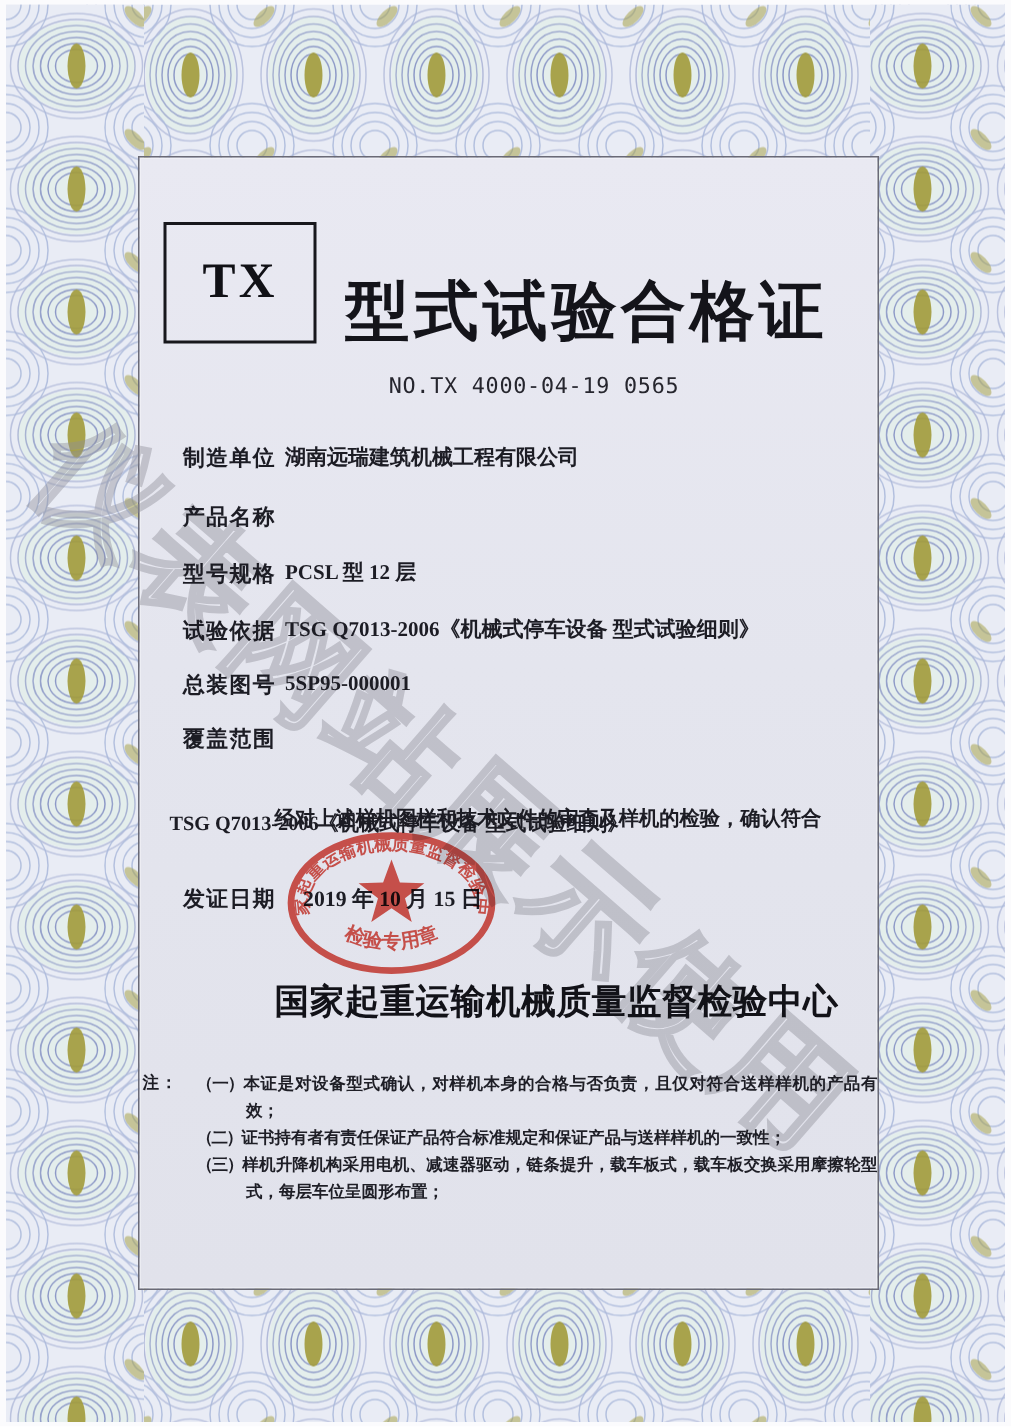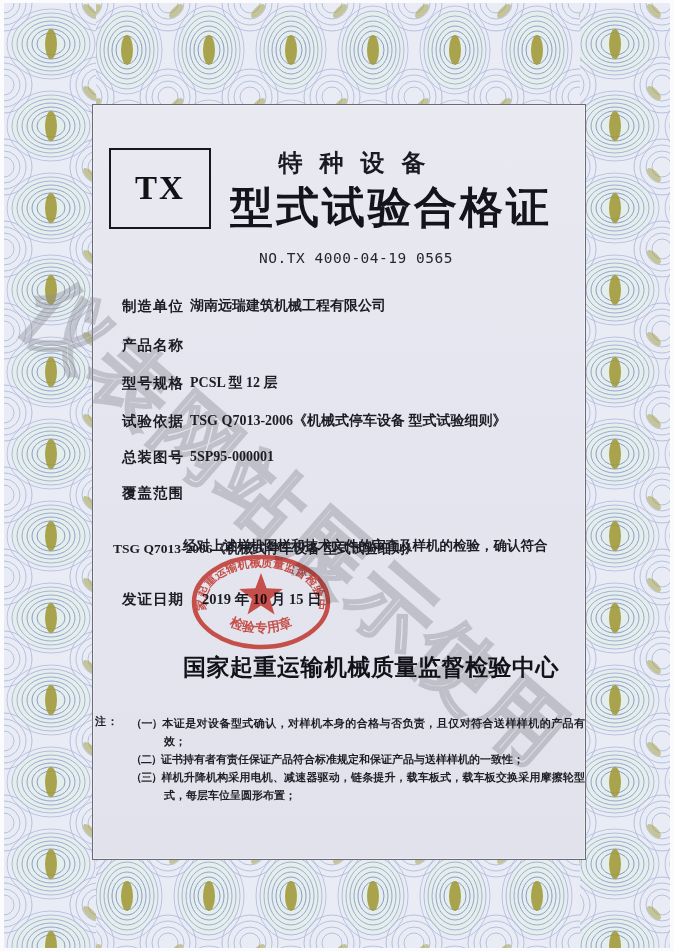--- a/index.html
+++ b/index.html
@@ -118,21 +118,20 @@
   </svg>
 
   <div class="panel"></div>
 
   <div class="wm">仪表网站展示使用</div>
 
   <div class="abs tx-box">
     <span>TX</span>
   </div>
 
-  <div class="abs title-small">特种设备</div>
   <div class="abs title-main">型式试验合格证</div>
   <div class="abs cert-no">NO.TX 4000-04-19 0565</div>
 
   <div class="abs frow" style="left:0;top:296px;width:674px;">
     <span class="lab">制造单位</span>
     <span class="val">湖南远瑞建筑机械工程有限公司</span>
   </div>
   <div class="abs frow" style="left:0;top:335px;width:674px;">
     <span class="lab">产品名称</span>
   </div>

